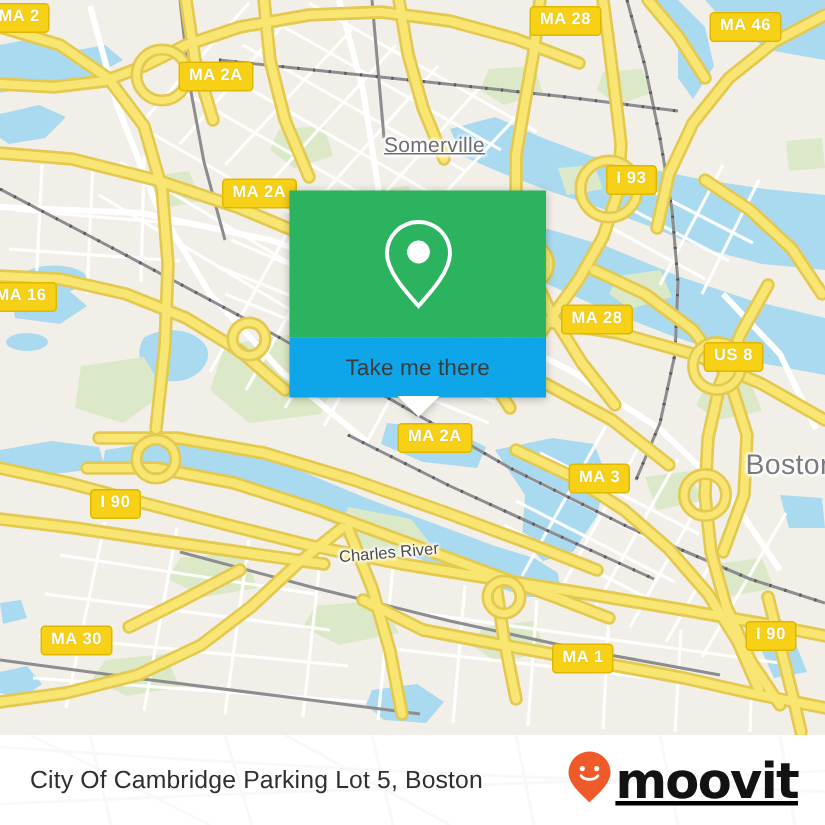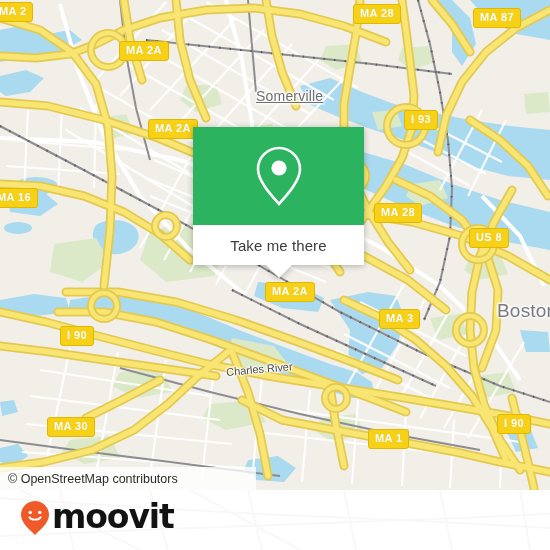--- a/index.html
+++ b/index.html
@@ -85,21 +85,21 @@
   }
   .popup-top {
     background: #2bb35f;
     height: 98px;
     display: flex;
     align-items: center;
     justify-content: center;
   }
   .popup-pin svg { display: block; }
   .popup-bottom {
-    background: #ffffff;
+    background: #0ea5e9;
     height: 40px;
     display: flex;
     align-items: center;
     justify-content: center;
   }
   .popup-bottom span {
     color: #3c3c3c;
     font-size: 15px;
     letter-spacing: .1px;
   }
@@ -160,22 +160,23 @@
     padding: 0 18px 0 20px;
   }
   .footer-title {
     color: #2f2f2f;
     font-size: 16.5px;
     letter-spacing: .1px;
     white-space: nowrap;
   }
   .brand {
     display: flex;
-    align-items: flex-start;
+    align-items: center;
     gap: 2px;
+    text-decoration: underline;
   }
   .brand-word {
     color: #121212;
     font-size: 33px;
     font-weight: bold;
     letter-spacing: -1.1px;
     line-height: 1;
     font-family: "DejaVu Sans", sans-serif;
   }
 </style>
@@ -442,67 +443,65 @@
 
     <div class="place-label" style="left:256px; top:88px;text-decoration:underline;">Somerville</div>
     <div class="place-label big" style="left:497px; top:300px;">Boston</div>
     <div class="water-label" style="left:226px; top:363px; transform:rotate(-5deg);">Charles River</div>
 
     <div class="shield" style="left:-8px;  top:2px;">MA 2</div>
     <div class="shield" style="left:119px; top:41px;">MA 2A</div>
     <div class="shield" style="left:148px; top:119px;">MA 2A</div>
     <div class="shield" style="left:-10px; top:188px;">MA 16</div>
     <div class="shield" style="left:353px; top:4px;">MA 28</div>
-    <div class="shield" style="left:473px; top:8px;">MA 87</div>
+    <div class="shield" style="left:473px; top:8px;">MA 46</div>
     <div class="shield" style="left:404px; top:110px;text-align:center;">I 93</div>
     <div class="shield" style="left:374px; top:203px;">MA 28</div>
     <div class="shield" style="left:469px; top:228px;">US 8</div>
     <div class="shield" style="left:265px; top:282px;">MA 2A</div>
     <div class="shield" style="left:363px; top:309px;margin-left:16px;">MA 3</div>
     <div class="shield" style="left:60px;  top:326px;">I 90</div>
-    <div class="shield" style="left:27px;  top:417px;margin-left:20px;">MA 30</div>
+    <div class="shield" style="left:27px;  top:417px;">MA 30</div>
     <div class="shield" style="left:368px; top:429px;">MA 1</div>
     <div class="shield" style="left:497px; top:414px;">I 90</div>
 
     <div class="popup">
       <div class="popup-top">
         <span class="popup-pin">
           <svg width="52" height="62" viewBox="0 0 52 62" fill="none">
             <path d="M26 3 C14.4 3 5 12.4 5 24 C5 36 18 50 26 59 C34 50 47 36 47 24 C47 12.4 37.6 3 26 3 Z" stroke="#ffffff" stroke-width="2.6" fill="none"></path>
             <circle cx="26" cy="23" r="7.6" fill="#ffffff"></circle>
           </svg>
         </span>
       </div>
       <div class="popup-bottom">
         <span>Take me there</span>
       </div>
       <div class="popup-tail"></div>
     </div>
 
-    <div class="attribution">
-      <span>© OpenStreetMap contributors</span>
-    </div>
   </div>
 
   <div class="footer">
     <svg class="footer-ghost" viewBox="0 0 550 550" preserveAspectRatio="none">
       <g stroke="#bdbdbd" stroke-width="2" fill="none">
         <path d="M0,498 L120,506 L260,514 L400,520 L550,528"></path>
         <path d="M0,536 L140,530 L300,524 L460,518 L550,514"></path>
         <path d="M60,490 L74,550"></path>
           <path d="M150,490 L168,550"></path>
         <path d="M248,490 L262,550"></path>
           <path d="M344,490 L356,550"></path>
         <path d="M440,490 L452,550"></path>
           <path d="M520,490 L530,550"></path>
         <path d="M20,490 L140,550"></path>
           <path d="M190,490 L300,550"></path>
       </g>
     </svg>
     <div class="footer-inner">
+      <div class="footer-title">City Of Cambridge Parking Lot 5, Boston</div>
       <div class="brand">
         <span>
           <svg width="30" height="36" viewBox="0 0 30 36">
             <path d="M15 1 C7.3 1 1 7.3 1 15 C1 23.5 12 31.5 15 35 C18 31.5 29 23.5 29 15 C29 7.3 22.7 1 15 1 Z" fill="#f05a28"></path>
             <circle cx="10.2" cy="12.4" r="1.7" fill="#ffffff"></circle>
             <circle cx="19.8" cy="12.4" r="1.7" fill="#ffffff"></circle>
             <path d="M9.4 17.2 C11.4 20.4 18.6 20.4 20.6 17.2" stroke="#ffffff" stroke-width="1.9" fill="none" stroke-linecap="round"></path>
           </svg>
         </span>
         <span class="brand-word">moovit</span>

